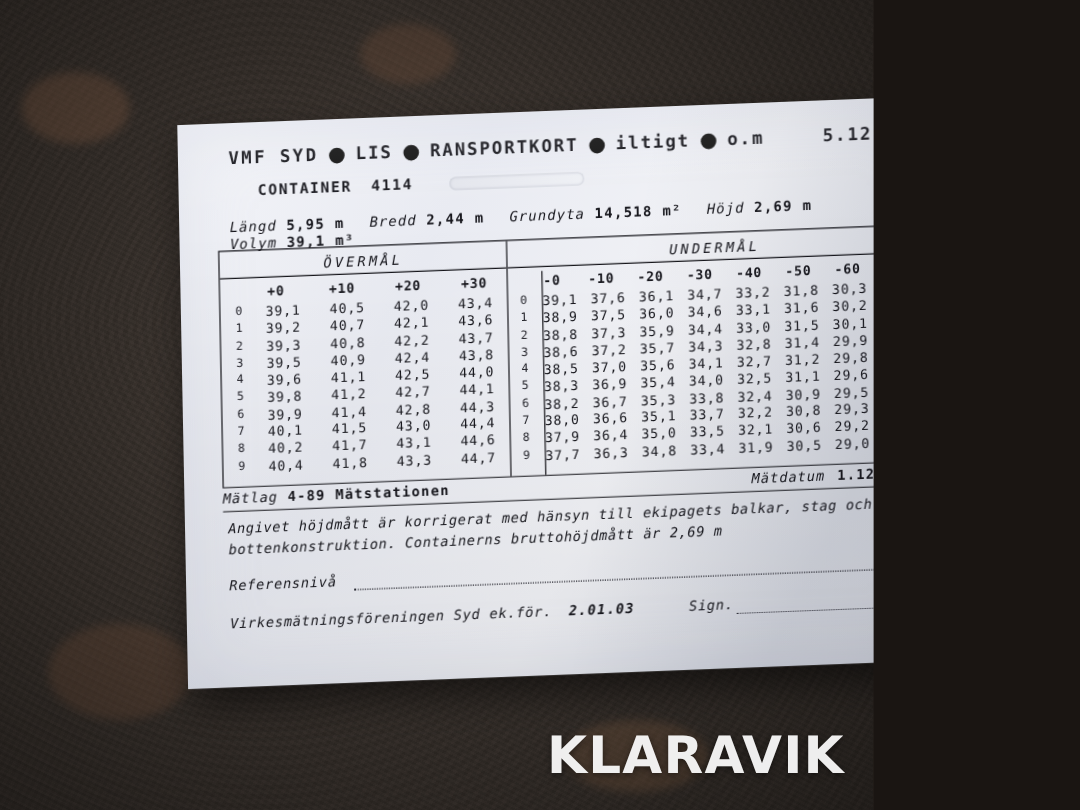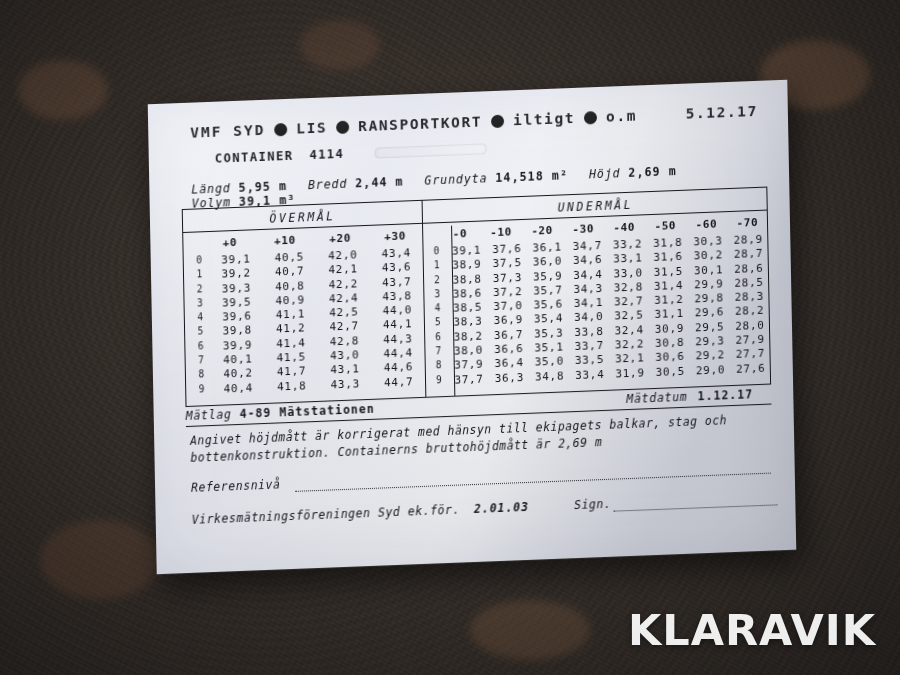--- a/index.html
+++ b/index.html
@@ -2,21 +2,21 @@
 <html><head>
 <meta charset="utf-8">
 <style>
   html, body {
     margin: 0;
     padding: 0;
     background: #1a1512;
   }
   #stage {
     position: relative;
-    width: 900px;
+    width: 728px;
     height: 675px;
     overflow: hidden;
     font-family: "DejaVu Sans Mono", monospace;
   }
 
   
   .bg {
     position: absolute;
     inset: 0;
     background-color: #3a332e;

